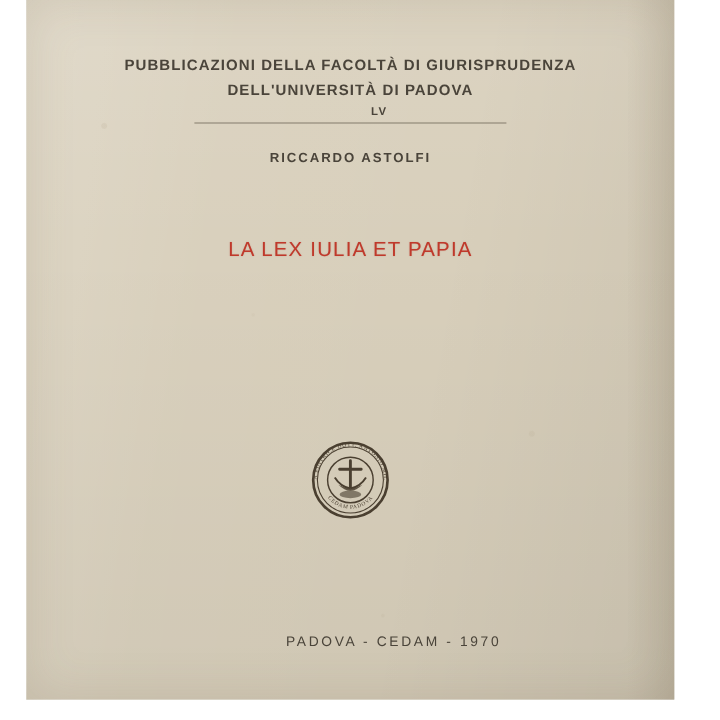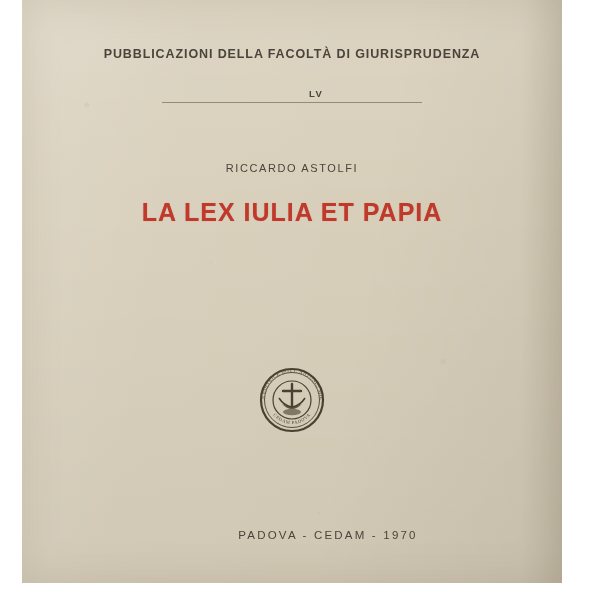--- a/index.html
+++ b/index.html
@@ -90,30 +90,29 @@
     width: 260px;
     height: 1px;
     background: #6d6455;
     opacity: 0.65;
   }
 
   #author {
     top: 126px;
     font-size: 11px;
     letter-spacing: 1.6px;
-    font-weight: 400;
+    font-weight: 700;
     color: #4a443a;
-    margin-top: 36px;
   }
 
   #title {
     top: 198px;
-    font-size: 25px;
+    font-size: 17px;
     letter-spacing: 1.0px;
-    font-weight: 700;
+    font-weight: 400;
     color: #c0392b;
     text-shadow: 0 0 1px rgba(150,50,35,0.35);
   }
 
   
   #emblem {
     position: absolute;
     left: 50%;
     top: 360px;
     transform: translateX(-50%);
@@ -134,20 +133,21 @@
 <body>
 
 <div id="page">
 
   <div id="cover">
 
     <div id="grain"></div>
 
     <div class="txt" id="series-line1">PUBBLICAZIONI DELLA FACOLTÀ DI GIURISPRUDENZA</div>
 
+    <div class="txt" id="series-line2">DELL'UNIVERSITÀ DI PADOVA</div>
 
     <div class="txt" id="series-number">LV</div>
 
     <div id="rule"></div>
 
     <div class="txt" id="author">RICCARDO ASTOLFI</div>
 
     <div class="txt" id="title">LA LEX IULIA ET PAPIA</div>
 
     <div id="emblem">

